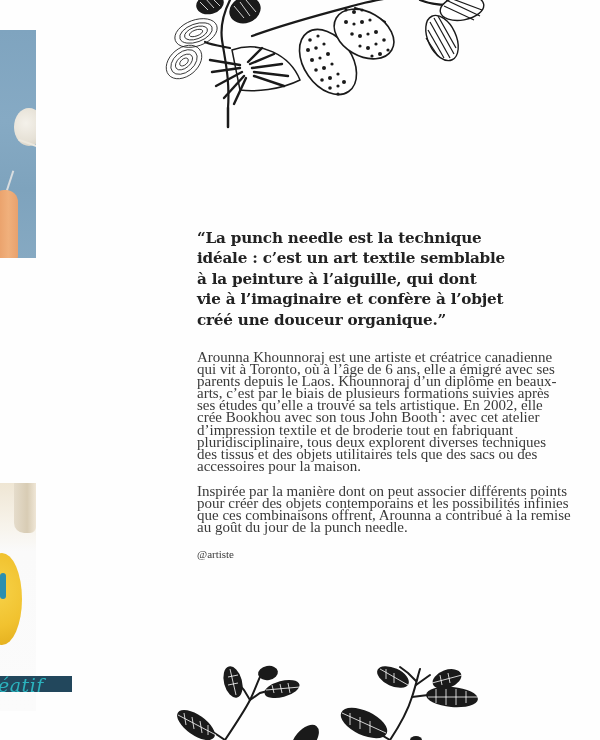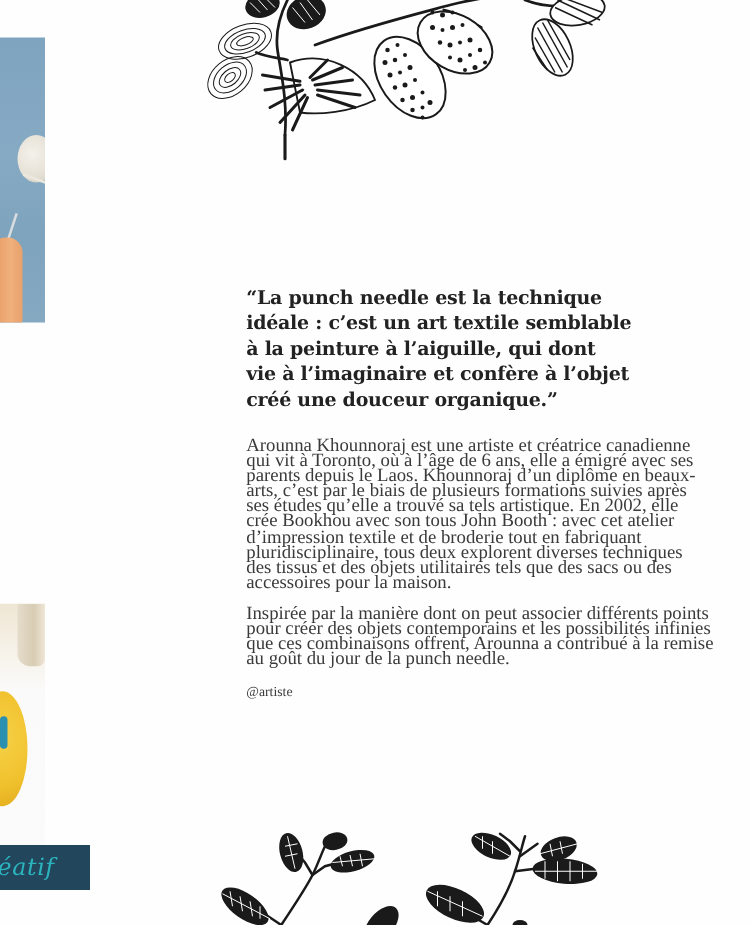--- a/index.html
+++ b/index.html
@@ -47,23 +47,23 @@
       position: absolute; left: -18px; top: 70px; width: 40px; height: 92px;
       border-radius: 50%;
       background: radial-gradient(circle at 30% 40%, #f7d34a 0%, #f1c22f 60%, #e2ad1c 100%);
     }
     .blue-spot {
       position: absolute; left: 0; top: 90px; width: 6px; height: 26px;
       background: #2b8fb0; border-radius: 3px;
     }
 
     .banner {
-      position: absolute; left: 0; top: 676px; width: 72px; height: 36px;
+      position: absolute; left: 0; top: 676px; width: 72px; height: 16px;
       background: #22475c;
-      display: flex; align-items: center; padding-left: 0;
+      display: flex; padding-left: 0;
       overflow: hidden;
     }
     .banner-text {
       font-family: "DejaVu Serif", serif; font-style: italic;
       font-size: 19px; color: #2bb3be; letter-spacing: 0.5px;
       white-space: nowrap; margin-left: -2px; line-height: 1;
     }
 
     
     .illus-top { position: absolute; left: 150px; top: 0; width: 350px; height: 130px; }

